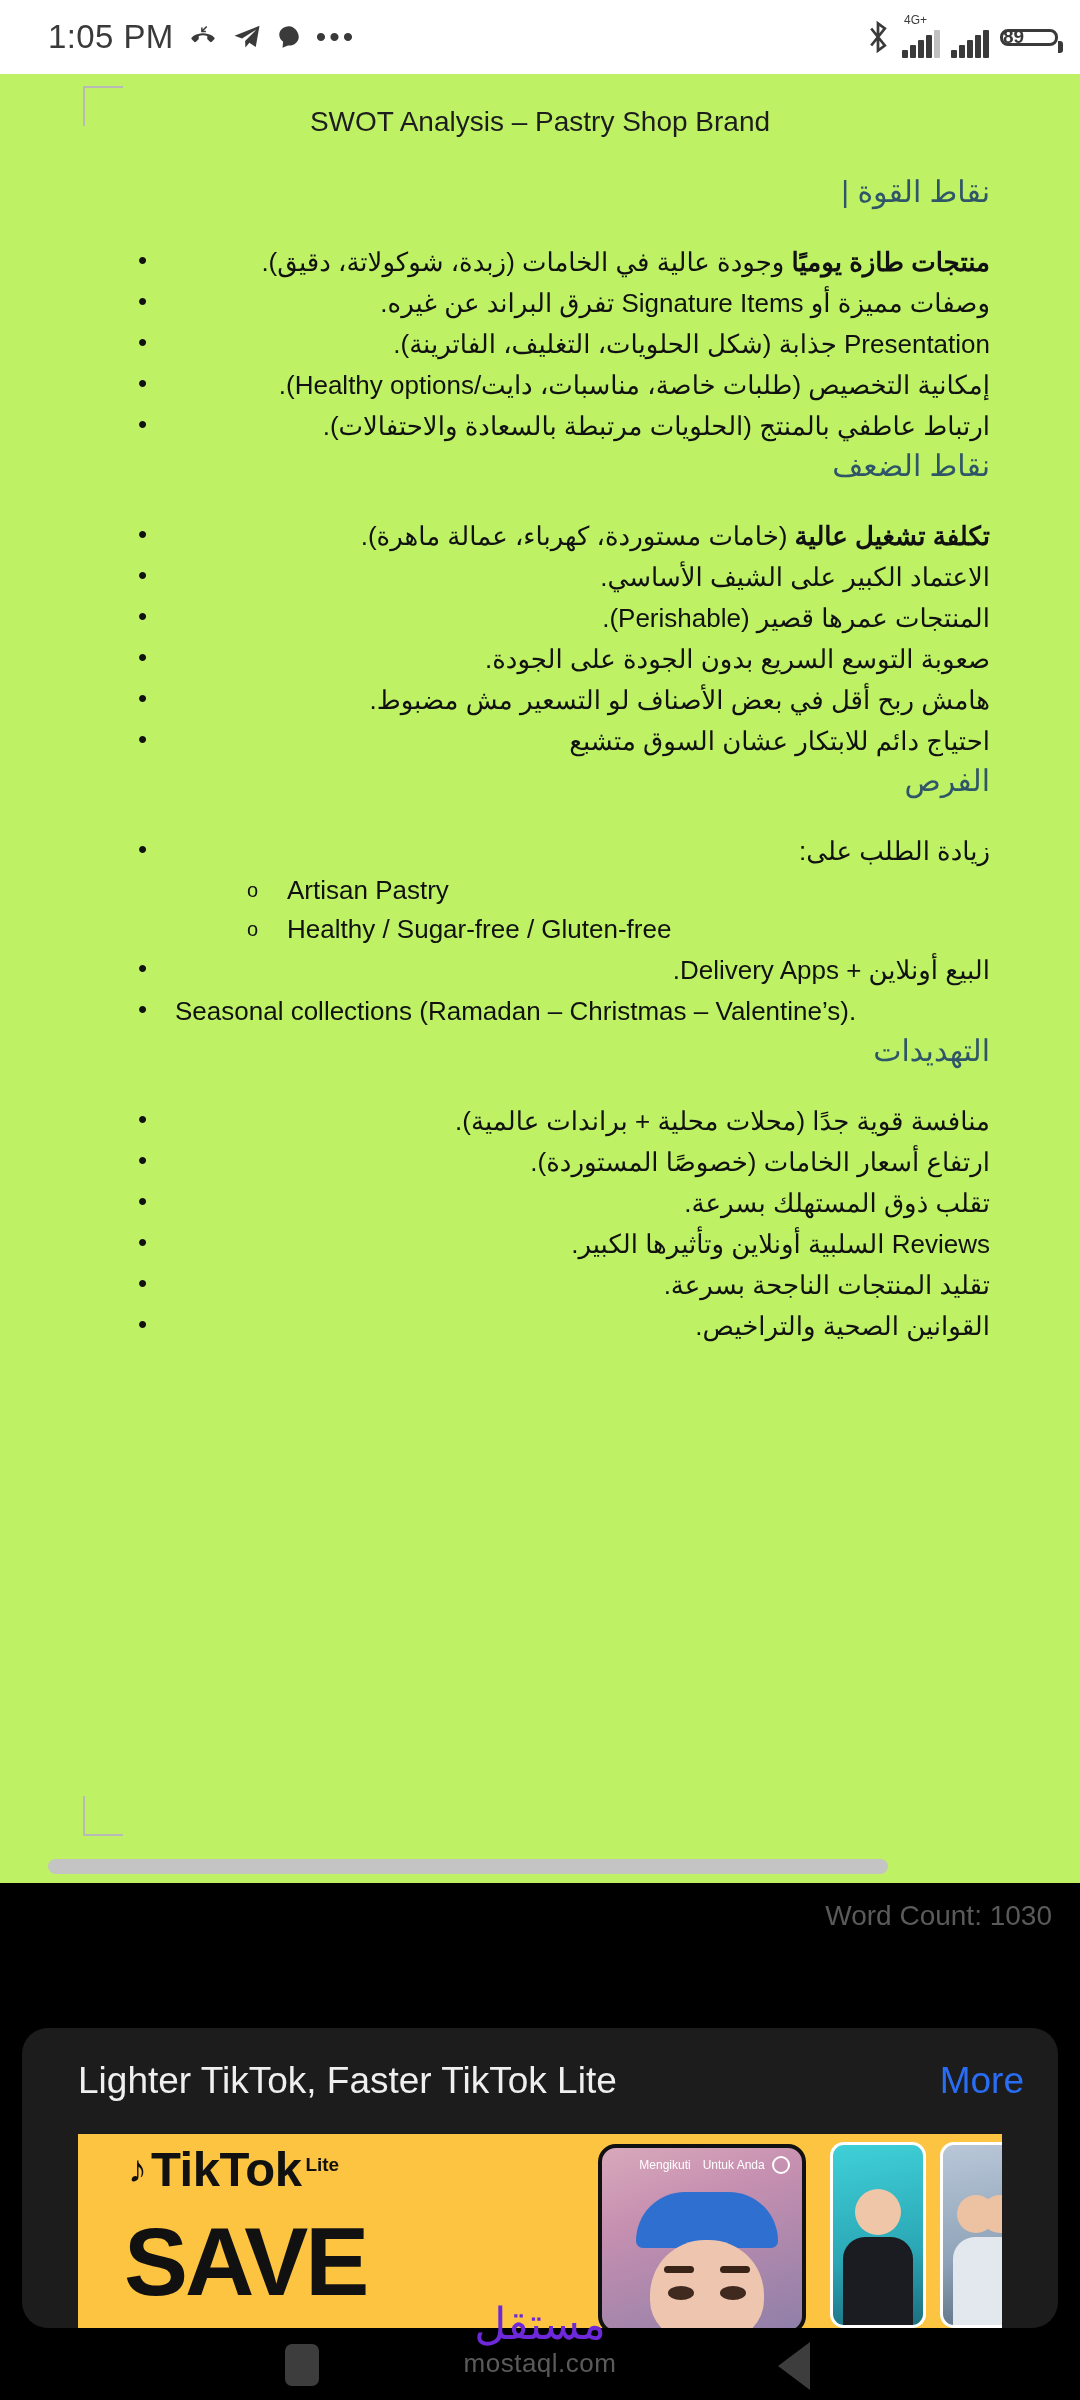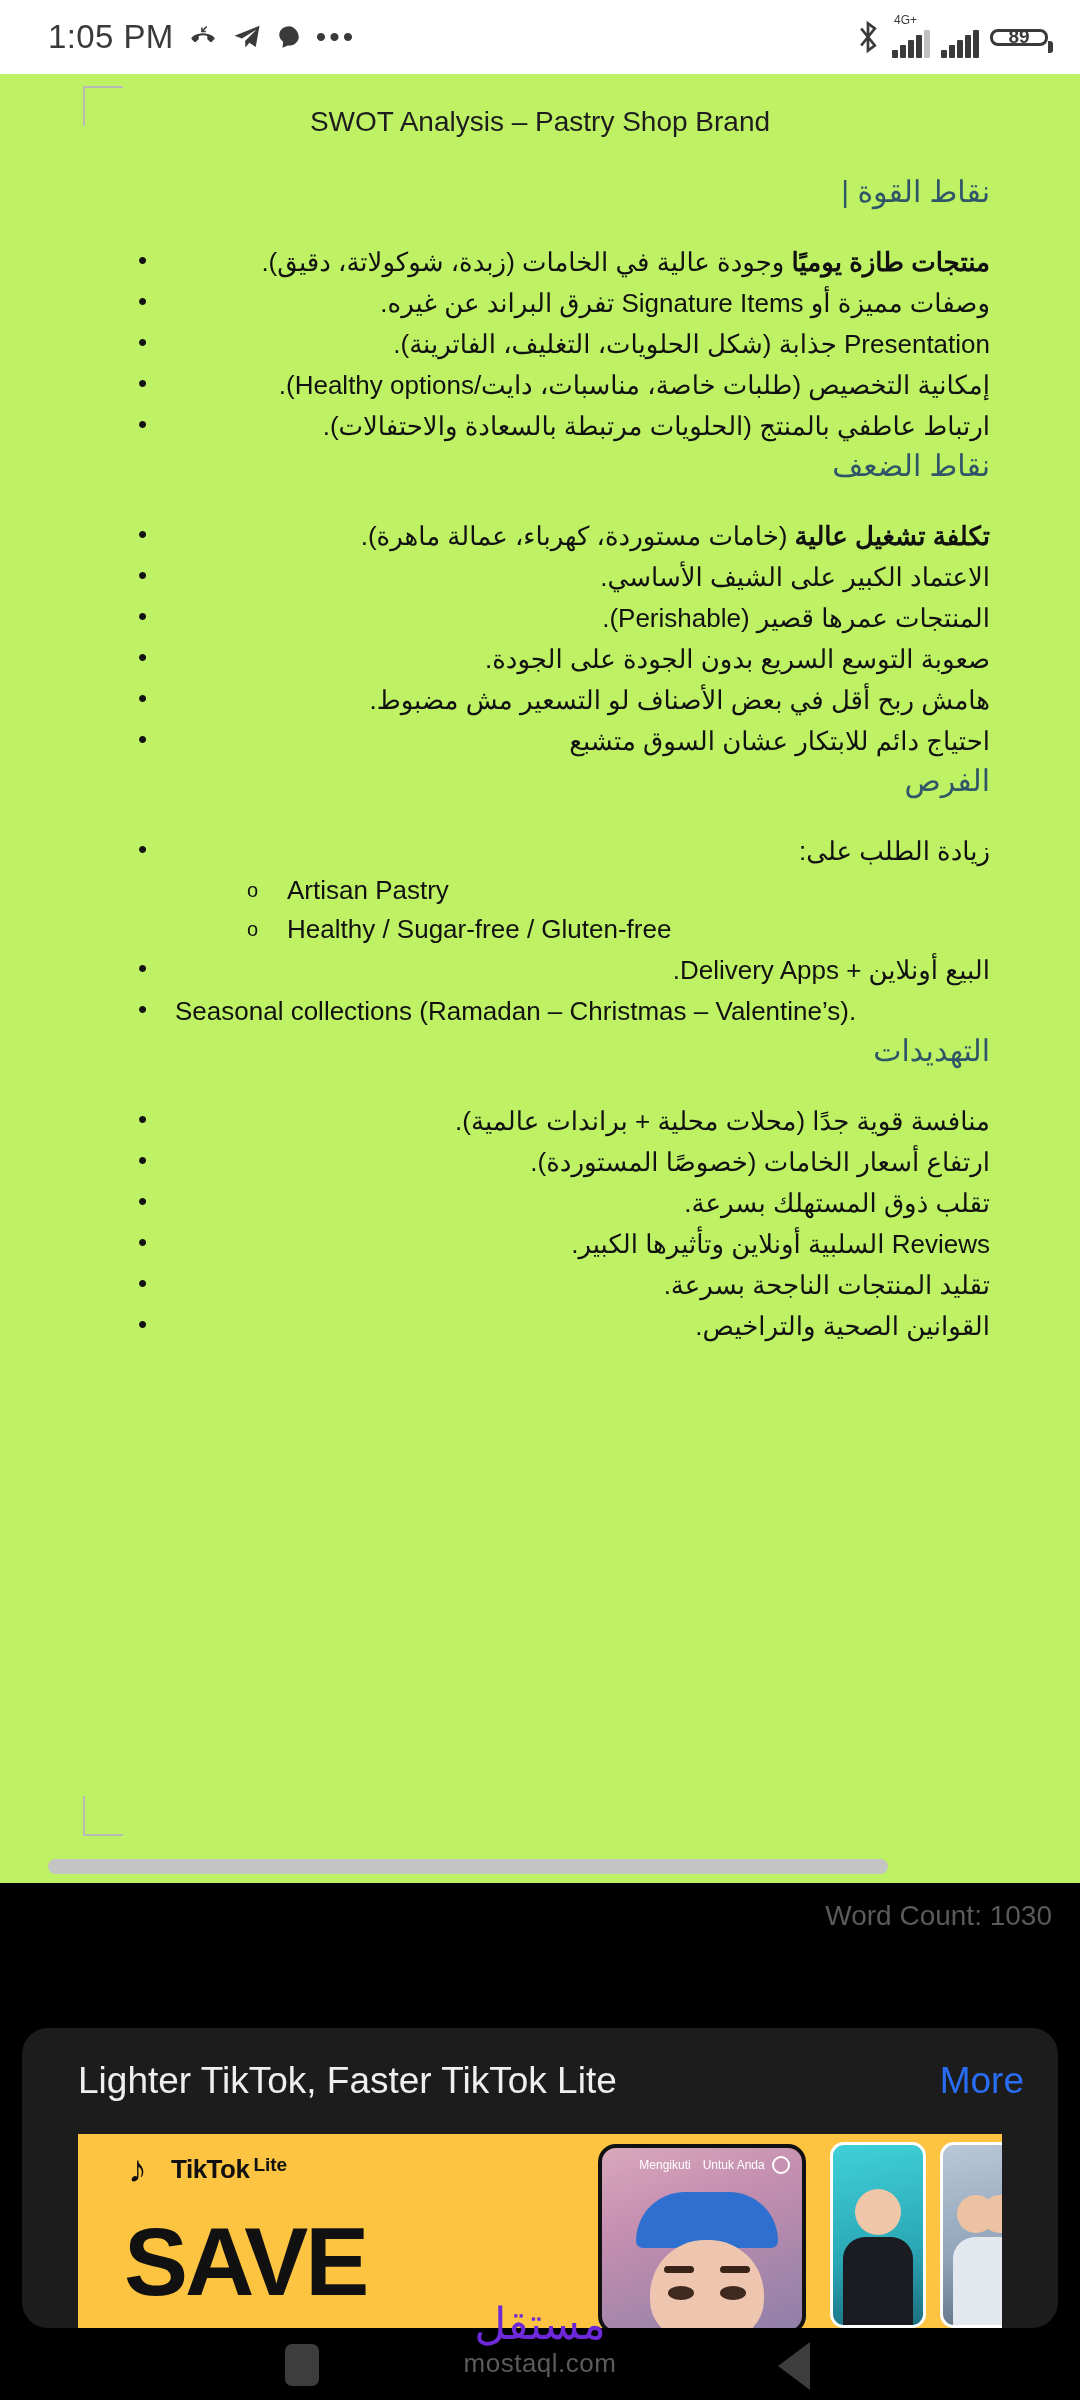--- a/index.html
+++ b/index.html
@@ -8,35 +8,35 @@
     background: #ffffff;
     font-family: "Liberation Sans", sans-serif;
     overflow: hidden;
   }
   #screen { position: relative; width: 1080px; height: 2400px; background: #fff; }
 
   
   .statusbar {
     position: absolute; top: 0; left: 0; width: 1080px; height: 74px;
     display: flex; align-items: center; justify-content: space-between;
-    padding: 0 32px 0 48px; background: #ffffff;
+    padding: 0 22px 0 48px; background: #ffffff;
   }
   .sb-left { display: flex; align-items: center; gap: 14px; }
   .sb-time { font-size: 33px; color: #3a3a3a; letter-spacing: .4px; }
   .sb-right { display: flex; align-items: center; gap: 11px; }
   .ic { display: inline-flex; align-items: center; justify-content: center; }
   .dots { font-size: 30px; color: #3a3a3a; letter-spacing: 3px; line-height: 10px; }
   .net-label { font-size: 12px; color: #3a3a3a; position: absolute; top: -4px; left: 2px; }
   .sig-wrap { position: relative; display: inline-flex; align-items: flex-end; gap: 2px; padding-top: 13px; }
   .bar { width: 6px; background: #3a3a3a; border-radius: 1px; }
   .b1 { height: 8px; } .b2 { height: 13px; } .b3 { height: 18px; } .b4 { height: 23px; } .b5 { height: 28px; }
   .bar.dim { background: #c0c0c0; }
   .batt {
     position: relative; width: 58px; height: 17px; border: 3px solid #3a3a3a;
-    border-radius: 8px; display: flex; align-items: center; justify-content: center;
+    border-radius: 8px; display: flex; align-items: center; 
   }
   .batt::after {
     content: ""; position: absolute; right: -8px; top: 9px; width: 5px; height: 12px;
     background: #3a3a3a; border-radius: 0 3px 3px 0;
   }
   .batt span { font-size: 19px; color: #3a3a3a; font-weight: 600; }
 
   
   .page {
     position: absolute; top: 74px; left: 0; width: 1080px; height: 1809px;
@@ -113,21 +113,21 @@
     display: flex; align-items: center; justify-content: space-between; padding: 0 34px 0 56px;
   }
   .ad-title { font-size: 37px; color: #efefef; }
   .ad-more { font-size: 37px; color: #2a6df5; }
   .ad-banner {
     position: absolute; top: 106px; left: 56px; width: 924px; height: 194px;
     background: #fcc440; overflow: hidden;
   }
   .tt-logo { position: absolute; left: 50px; top: 18px; display: flex; align-items: flex-start; gap: 4px; }
   .tt-note { font-size: 38px; line-height: 34px; font-weight: 700; color: #111; }
-  .tt-word { font-size: 26px; font-weight: 700; color: #111; line-height: 34px; letter-spacing: -.5px; margin-left: 20px; }
+  .tt-word { font-size: 49px; font-weight: 700; color: #111; line-height: 34px; letter-spacing: -.5px; }
   .tt-lite { font-size: 19px; font-weight: 700; color: #111; margin-top: 2px; }
   .tt-save {
     position: absolute; left: 46px; top: 80px; font-size: 96px; font-weight: 800;
     color: #111; letter-spacing: -3px; line-height: 96px;
     font-family: "Liberation Sans", sans-serif;
   }
   .phone-main {
     position: absolute; left: 520px; top: 10px; width: 208px; height: 190px;
     border-radius: 18px; border: 4px solid #111; overflow: hidden;
     background: linear-gradient(160deg,#d9a8bb 0%,#c58fb0 35%,#8f7fa8 100%);

